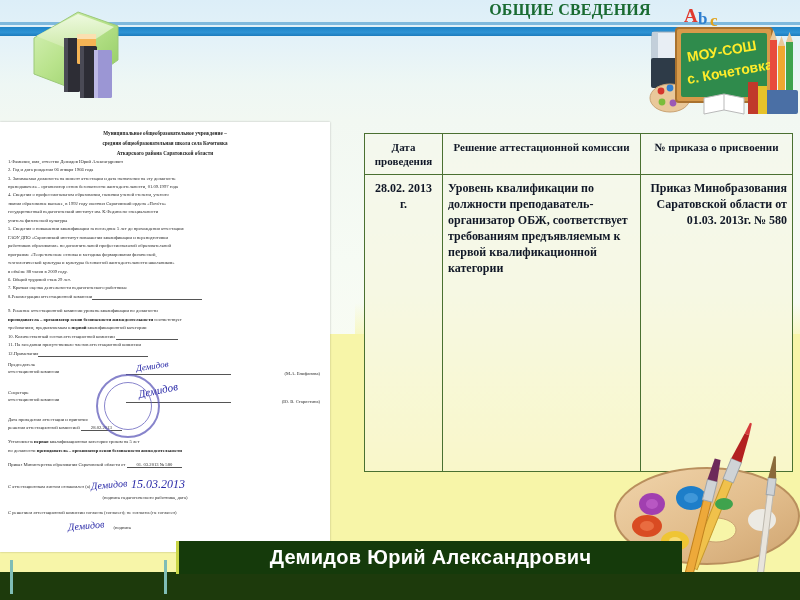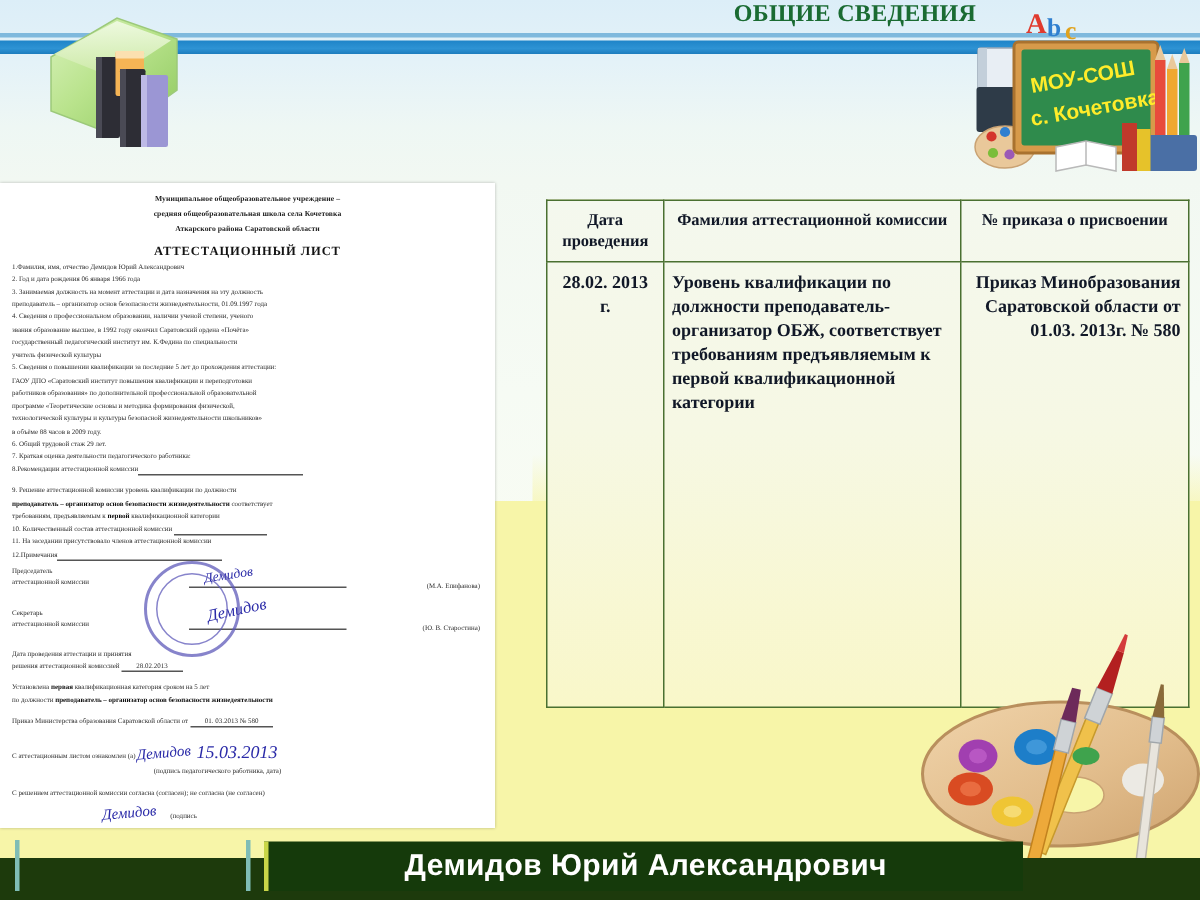--- a/index.html
+++ b/index.html
@@ -129,21 +129,21 @@
   .col-c { width: 152px; margin-top: 41px; }
   .cell-date { text-align: center; }
   .cell-dec  { text-align: left; margin-left: 28px; }
   .cell-ord  { text-align: right; }
 
   
   .palette { position: absolute; left: 612px; top: 408px; width: 190px; height: 178px; }
 
   
   .name-bar {
-    position: absolute; left: 176px; top: 561px; width: 506px; height: 33px;
+    position: absolute; left: 176px; top: 541px; width: 506px; height: 33px;
     background: #153a0b;
     border-left: 3px solid #c9d648;
     display: flex; align-items: center; justify-content: center;
   }
   .name-bar span {
     font-size: 20px; font-weight: bold; color: #ffffff;
     font-family: "Liberation Sans","DejaVu Sans",sans-serif;
     letter-spacing: .3px;
   }
   .tick-left {
@@ -235,21 +235,20 @@
 
       <rect x="100" y="80" width="10" height="32" fill="#c0392b"></rect>
       <rect x="110" y="84" width="9" height="28" fill="#e6c22a"></rect>
     </svg>
   </div>
 
   <div class="doc">
     <div class="org">Муниципальное общеобразовательное учреждение –</div>
     <div class="org">средняя общеобразовательная школа села Кочетовка</div>
     <div class="org">Аткарского  района  Саратовской области</div>
-    <div class="doc-title">АТТЕСТАЦИОННЫЙ ЛИСТ</div>
 
     <p>1.Фамилия,  имя, отчество  Демидов Юрий Александрович</p>
     <p>2. Год и дата рождения  06 января 1966 года</p>
     <p>3. Занимаемая  должность на момент аттестации и дата назначения на эту должность</p>
     <p>преподаватель – организатор основ безопасности жизнедеятельности, 01.09.1997 года</p>
     <p>4. Сведения  о  профессиональном  образовании,  наличии  ученой степени, ученого</p>
     <p>звания образование высшее, в 1992 году  окончил Саратовский ордена «Почёта»</p>
     <p>государственный педагогический институт им. К.Федина  по специальности</p>
     <p>учитель  физической культуры</p>
     <p>5. Сведения о повышении квалификации за последние 5 лет до прохождения аттестации:</p>
@@ -316,21 +315,21 @@
     <p style="padding-left:60px;">
       <span class="sign" style="position:relative; display:inline-block; font-size:10px; transform:rotate(-5deg);">Демидов</span>
       <span style="margin-left:8px;">(подпись</span>
     </p>
   </div>
 
   <table class="tbl">
     <thead>
       <tr>
         <th class="col-a">Дата проведения</th>
-        <th class="col-b">Фамилия аттестационной комиссии</th>
+        <th class="col-b">Решение аттестационной комиссии</th>
         <th class="col-c">№ приказа о присвоении</th>
       </tr>
     </thead>
     <tbody>
       <tr>
         <td class="cell-date">28.02. 2013 г.</td>
         <td class="cell-dec">Уровень квалификации по должности преподаватель-организатор ОБЖ, соответствует требованиям предъявляемым к первой квалификационной категории</td>
         <td class="cell-ord">Приказ Минобразования Саратовской области от 01.03. 2013г.   № 580</td>
       </tr>
     </tbody>

